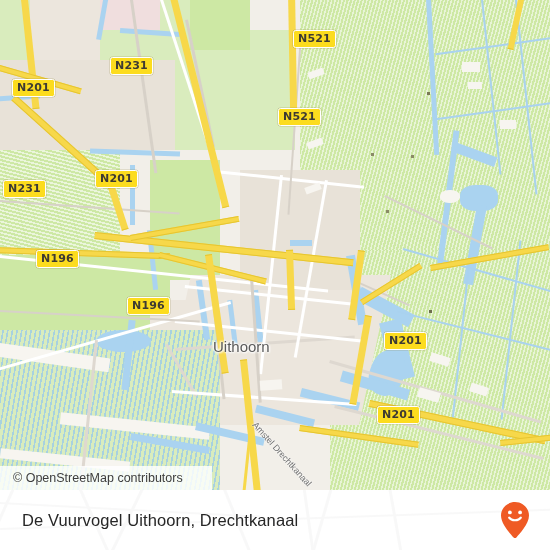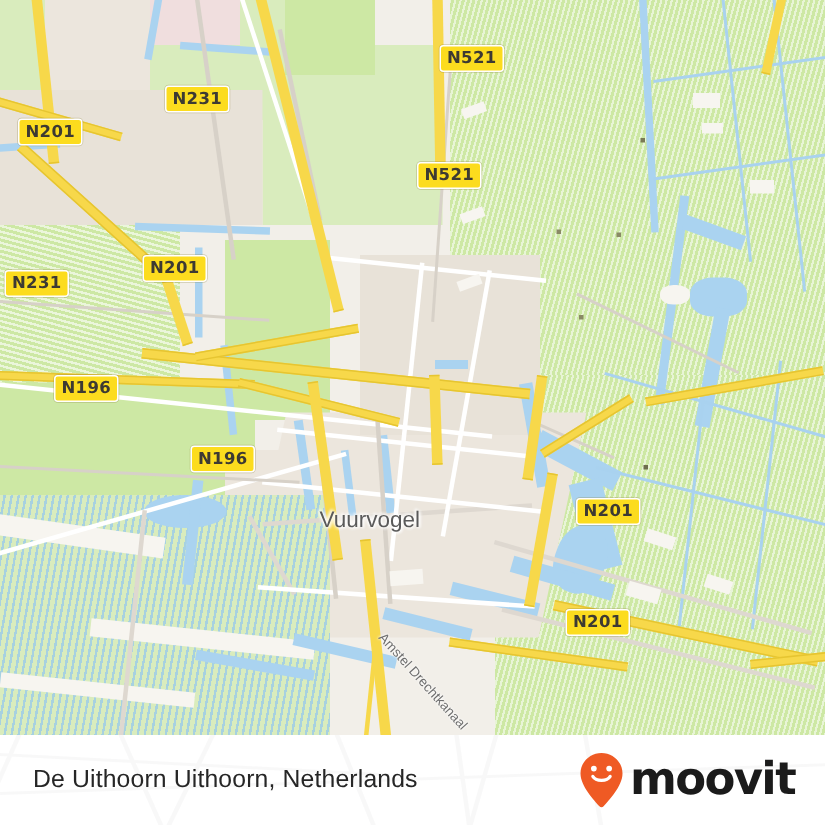--- a/index.html
+++ b/index.html
@@ -275,54 +275,56 @@
       <div class="white-bldg" style="left:418px;top:390px;width:22px;height:10px;transform:rotate(16deg);"></div>
       <div class="white-bldg" style="left:260px;top:380px;width:22px;height:10px;transform:rotate(-4deg);"></div>
 
       <div style="position:absolute;left:427px;top:92px;width:3px;height:3px;background:#7a7a55;"></div>
       <div style="position:absolute;left:371px;top:153px;width:3px;height:3px;background:#8a8a66;"></div>
       <div style="position:absolute;left:411px;top:155px;width:3px;height:3px;background:#8a8a66;"></div>
       <div style="position:absolute;left:386px;top:210px;width:3px;height:3px;background:#8a8a66;"></div>
       <div style="position:absolute;left:429px;top:310px;width:3px;height:3px;background:#6e6e4e;"></div>
     </div>
 
-    <div class="city-label" style="left:213px;top:338px;">Vuurvogel</div>
+    <div class="city-label" style="left:213px;top:338px;">Uithoorn</div>
     <div class="water-label" style="left:258px;top:420px;transform:rotate(48deg);transform-origin:0 0;">Amstel Drechtkanaal</div>
 
     <div class="shield" style="left:293px;top:30px;">N521</div>
     <div class="shield" style="left:110px;top:57px;">N231</div>
     <div class="shield" style="left:12px;top:79px;">N201</div>
     <div class="shield" style="left:278px;top:108px;">N521</div>
     <div class="shield" style="left:95px;top:170px;">N201</div>
     <div class="shield" style="left:3px;top:180px;">N231</div>
     <div class="shield" style="left:36px;top:250px;">N196</div>
     <div class="shield" style="left:127px;top:297px;">N196</div>
     <div class="shield" style="left:384px;top:332px;">N201</div>
     <div class="shield" style="left:377px;top:406px;">N201</div>
 
 
+    <div class="osm-credit">
+      <span>© OpenStreetMap contributors</span>
+    </div>
   </div>
 
   <div class="footer">
     <div class="footer-ghost">
       <div class="gl" style="left:20px;top:-20px;width:3px;height:120px;transform:rotate(24deg);"></div>
       <div class="gl" style="left:70px;top:-20px;width:3px;height:120px;transform:rotate(-24deg);"></div>
       <div class="gl" style="left:150px;top:-20px;width:3px;height:120px;transform:rotate(26deg);"></div>
       <div class="gl" style="left:215px;top:-20px;width:3px;height:120px;transform:rotate(-22deg);"></div>
       <div class="gl" style="left:300px;top:-20px;width:3px;height:120px;transform:rotate(-8deg);"></div>
       <div class="gl" style="left:335px;top:-20px;width:3px;height:120px;transform:rotate(16deg);"></div>
       <div class="gl" style="left:385px;top:-20px;width:3px;height:120px;transform:rotate(-10deg);"></div>
       <div class="gl" style="left:0px;top:38px;width:560px;height:2px;transform:rotate(-2deg);"></div>
       <div class="gl" style="left:0px;top:12px;width:260px;height:2px;transform:rotate(3deg);"></div>
     </div>
-    <div class="footer-title">De Uithoorn Uithoorn, Netherlands</div>
+    <div class="footer-title">De Vuurvogel Uithoorn, Drechtkanaal</div>
     <div class="brand">
       <svg width="30" height="38" viewBox="0 0 30 38">
         <path d="M15 1 C7.3 1 1 7.1 1 14.6 C1 23.2 10.6 32.9 13.6 36.5 C14.3 37.3 15.7 37.3 16.4 36.5 C19.4 32.9 29 23.2 29 14.6 C29 7.1 22.7 1 15 1 Z" fill="#ef5a24"></path>
         <circle cx="9.9" cy="11.4" r="1.9" fill="#ffffff"></circle>
         <circle cx="20.1" cy="11.4" r="1.9" fill="#ffffff"></circle>
         <path d="M9.2 16.6 C11.3 20.1 18.7 20.1 20.8 16.6" fill="none" stroke="#ffffff" stroke-width="2.1" stroke-linecap="round"></path>
       </svg>
-      <span class="brand-word">moovit</span>
     </div>
   </div>
 
 </div>
 
 </body></html>

